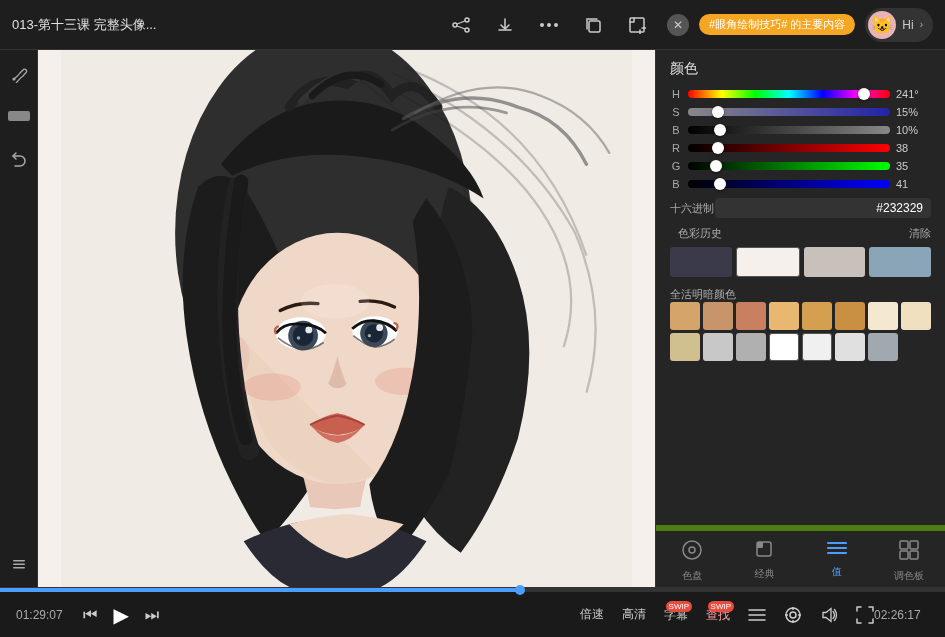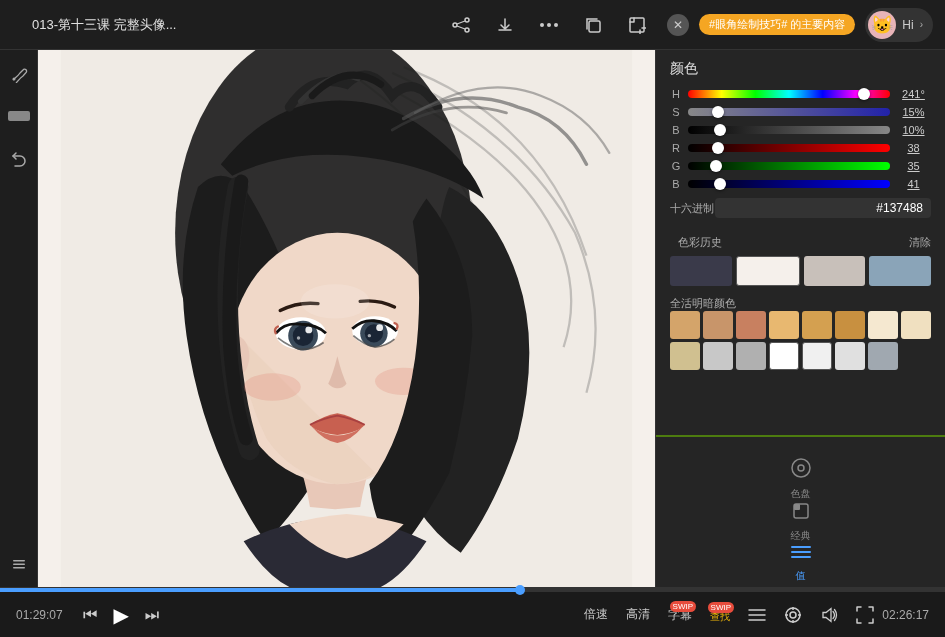--- a/index.html
+++ b/index.html
@@ -29,21 +29,20 @@
     .top-bar-left {
       display: flex;
       align-items: center;
       gap: 8px;
       flex: 1;
     }
     .title-text {
       color: #e0e0e0;
       font-size: 13px;
       white-space: nowrap;
-      margin-left: 20px;
     }
     .top-bar-icons {
       display: flex;
       align-items: center;
       gap: 16px;
     }
     .icon-btn {
       width: 28px;
       height: 28px;
       display: flex;
@@ -208,42 +207,41 @@
       border-radius: 50%;
       position: absolute;
       top: -2px;
       box-shadow: 0 1px 3px rgba(0,0,0,0.5);
       cursor: pointer;
     }
     .slider-value {
       font-size: 11px;
       color: #ccc;
       width: 35px;
-      text-align: center;
-      text-decoration: underline;
+      text-align: left;
     }
 
     
     .slider-h { background: linear-gradient(to right, #ff0000, #ffff00, #00ff00, #00ffff, #0000ff, #ff00ff, #ff0000); }
     
     .slider-s { background: linear-gradient(to right, #888, #2222aa); }
     
     .slider-b { background: linear-gradient(to right, #000, #888); }
     
     .slider-r { background: linear-gradient(to right, #000, #ff0000); }
     
     .slider-g { background: linear-gradient(to right, #000, #00ff00); }
     
     .slider-b2 { background: linear-gradient(to right, #000, #0000ff); }
 
     .hex-row {
       display: flex;
       align-items: center;
       margin-top: 8px;
-      margin-bottom: 17px;
+      margin-bottom: 8px;
       gap: 1px;
     }
     .hex-label {
       font-size: 11px;
       color: #aaa;
       white-space: nowrap;
     }
     .hex-value {
       flex: 1;
       font-size: 12px;
@@ -293,23 +291,22 @@
     }
     .color-cell {
       height: 28px;
       border-radius: 3px;
       cursor: pointer;
     }
 
     
     .color-tabs {
       display: flex;
-      border-top: 2px solid #4d7c0f;
-      padding: 20px 0 4px;
-      flex-direction: column;
+      border-top: 6px solid #4d7c0f;
+      padding: 8px 0 4px;
     }
     .color-tab {
       flex: 1;
       display: flex;
       flex-direction: column;
       align-items: center;
       gap: 3px;
       cursor: pointer;
     }
     .color-tab-icon {
@@ -401,21 +398,20 @@
       border-radius: 6px;
       position: absolute;
       top: -4px;
       right: -4px;
     }
     .badge-wrap { position: relative; display: inline-block; }
     .time-right {
       font-size: 12px;
       color: #aaa;
       min-width: 55px;
-      text-align: right;
     }
 
     
     .tool-spacer { flex: 1; }
   </style>
 </head>
 <body>
 
 <div class="top-bar">
   <div class="top-bar-left">
@@ -637,21 +633,21 @@
       <div class="slider-row">
         <span class="slider-label">B</span>
         <div class="slider-track slider-b2">
           <div class="slider-thumb" style="left: calc(16% - 6px);"></div>
         </div>
         <span class="slider-value">41</span>
       </div>
 
       <div class="hex-row">
         <span class="hex-label">十六进制</span>
-        <div class="hex-value">#137488</div>
+        <div class="hex-value">#232329</div>
       </div>
 
       <div class="history-row">
         <span class="history-label">色彩历史</span>
         <span class="clear-btn">清除</span>
       </div>
 
       <div class="color-swatches">
         <div class="swatch" style="background: #3a3a4a;"></div>
         <div class="swatch" style="background: #f5f0eb; border: 1px solid #555;"></div>
@@ -701,20 +697,31 @@
       <div class="color-tab">
         <div class="color-tab-icon">
           <svg width="22" height="18" viewBox="0 0 22 18" fill="none">
             <line x1="2" y1="4" x2="20" y2="4" stroke="#4a9eff" stroke-width="2" stroke-linecap="round"></line>
             <line x1="2" y1="9" x2="20" y2="9" stroke="#4a9eff" stroke-width="2" stroke-linecap="round"></line>
             <line x1="2" y1="14" x2="20" y2="14" stroke="#4a9eff" stroke-width="2" stroke-linecap="round"></line>
           </svg>
         </div>
         <span class="color-tab-label active">值</span>
       </div>
+      <div class="color-tab">
+        <div class="color-tab-icon">
+          <svg width="22" height="22" viewBox="0 0 22 22" fill="none">
+            <rect x="2" y="2" width="8" height="8" rx="1" stroke="#888" stroke-width="1.5"></rect>
+            <rect x="12" y="2" width="8" height="8" rx="1" stroke="#888" stroke-width="1.5"></rect>
+            <rect x="2" y="12" width="8" height="8" rx="1" stroke="#888" stroke-width="1.5"></rect>
+            <rect x="12" y="12" width="8" height="8" rx="1" stroke="#888" stroke-width="1.5"></rect>
+          </svg>
+        </div>
+        <span class="color-tab-label">调色板</span>
+      </div>
     </div>
 
   </div>
 
 </div>
 
 <div class="bottom-controls">
   <div class="progress-bar-wrap">
     <div class="progress-fill"></div>
     <div class="progress-dot"></div>
@@ -739,21 +746,21 @@
 
       <div class="bottom-action-item">
         <div class="badge-wrap">
           <span class="bottom-action-icon" style="font-size:12px; color:#ccc; font-weight:500;">字幕</span>
           <span class="swip-badge">SWIP</span>
         </div>
       </div>
 
       <div class="bottom-action-item">
         <div class="badge-wrap">
-          <span class="bottom-action-icon" style="font-size:10px; color:#eab308; font-weight:500;">查找</span>
+          <span class="bottom-action-icon" style="font-size:12px; color:#fca5a5; font-weight:500;">查找</span>
           <span class="swip-badge">SWIP</span>
         </div>
       </div>
 
       <div class="bottom-action-item">
         <svg width="18" height="16" viewBox="0 0 18 16" fill="none">
           <line x1="1" y1="3" x2="17" y2="3" stroke="#ccc" stroke-width="1.5" stroke-linecap="round"></line>
           <line x1="1" y1="8" x2="17" y2="8" stroke="#ccc" stroke-width="1.5" stroke-linecap="round"></line>
           <line x1="1" y1="13" x2="17" y2="13" stroke="#ccc" stroke-width="1.5" stroke-linecap="round"></line>
         </svg>

